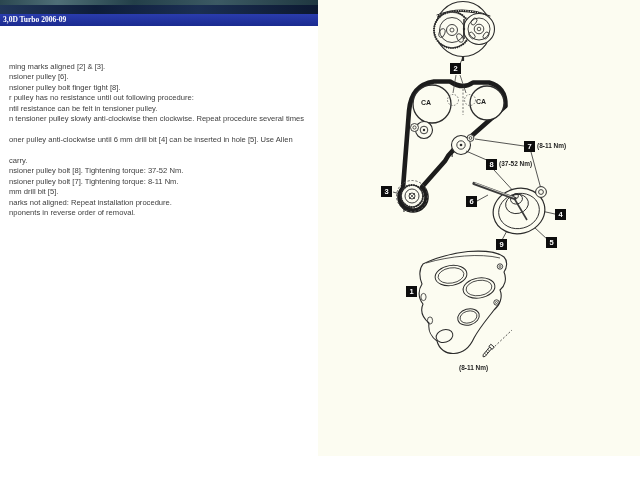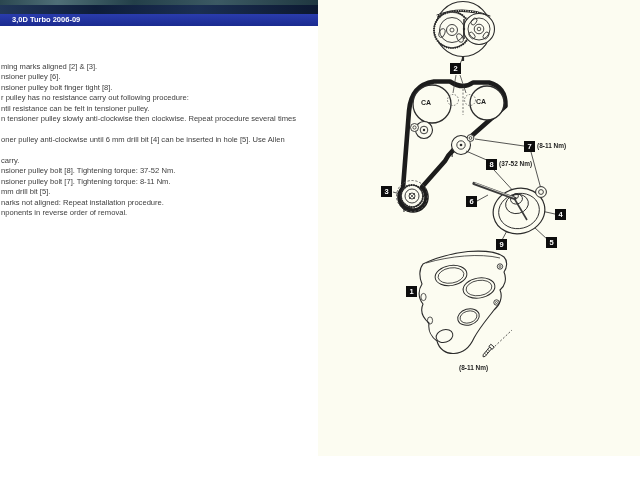--- a/index.html
+++ b/index.html
@@ -7,23 +7,23 @@
        font-family:"Liberation Sans",sans-serif;}
   .page{position:absolute;inset:0;}
   
   .hdr-strip1{position:absolute;left:0;top:0;width:319px;height:5px;
       background:linear-gradient(90deg,#2b4750,#4f6f77 18%,#233f49 42%,#3c5a64 68%,#1f3740);}
   .hdr-strip2{position:absolute;left:0;top:5px;width:319px;height:9px;
       background:linear-gradient(90deg,#223758,#0e1d3a 30%,#1b2f52 62%,#0c1830);}
   .title-bar{position:absolute;left:0;top:14px;width:370px;height:11.5px;
       background:linear-gradient(180deg,#2a3cae,#1b2b90);
       color:#ffffff;font-size:7.5px;font-weight:bold;line-height:11.5px;
-      padding-left:12px;box-sizing:border-box;white-space:nowrap;}
-  
-  .instructions{position:absolute;left:1px;top:62px;width:330px;}
+      padding-left:3px;box-sizing:border-box;white-space:nowrap;font-family:Liberation Serif, serif;}
+  
+  .instructions{position:absolute;left:1px;top:62px;width:330px;padding-left:8px;}
   .t-line{height:10.45px;line-height:10.45px;font-size:7.6px;color:#3d3d3d;white-space:nowrap;}
   
   .diagram-panel{position:absolute;left:318px;top:0;width:322px;height:456px;background:#fcfcf1;}
   svg{position:absolute;left:318px;top:0;}
   
   .co{position:absolute;width:11px;height:11px;background:#0d0d0d;color:#ffffff;
       font-size:7.5px;font-weight:bold;display:flex;align-items:center;justify-content:center;
       z-index:6;}
   
   .dlab{position:absolute;font-size:7px;font-weight:bold;color:#1f1f1f;z-index:5;white-space:nowrap;}
@@ -37,21 +37,21 @@
   <div class="hdr-strip1"></div>
   <div class="hdr-strip2"></div>
   <div class="title-bar">
     <span>3,0D Turbo 2006-09</span>
   </div>
 
   <div class="instructions">
     <div class="t-line">ming marks aligned [2] &amp; [3].</div>
     <div class="t-line">nsioner pulley [6].</div>
     <div class="t-line">nsioner pulley bolt finger tight [8].</div>
-    <div class="t-line">r pulley has no resistance carry out following procedure:</div>
+    <div class="t-line">r pulley has no resistance until out following procedure:</div>
     <div class="t-line">ntil resistance can be felt in tensioner pulley.</div>
     <div class="t-line">n tensioner pulley slowly anti-clockwise then clockwise. Repeat procedure several times</div>
     <div class="t-line"></div>
     <div class="t-line">oner pulley anti-clockwise until 6 mm drill bit [4] can be inserted in hole [5]. Use Allen</div>
     <div class="t-line"></div>
     <div class="t-line">carry.</div>
     <div class="t-line">nsioner pulley bolt [8]. Tightening torque: 37-52 Nm.</div>
     <div class="t-line">nsioner pulley bolt [7]. Tightening torque: 8-11 Nm.</div>
     <div class="t-line">mm drill bit [5].</div>
     <div class="t-line">narks not aligned: Repeat installation procedure.</div>

